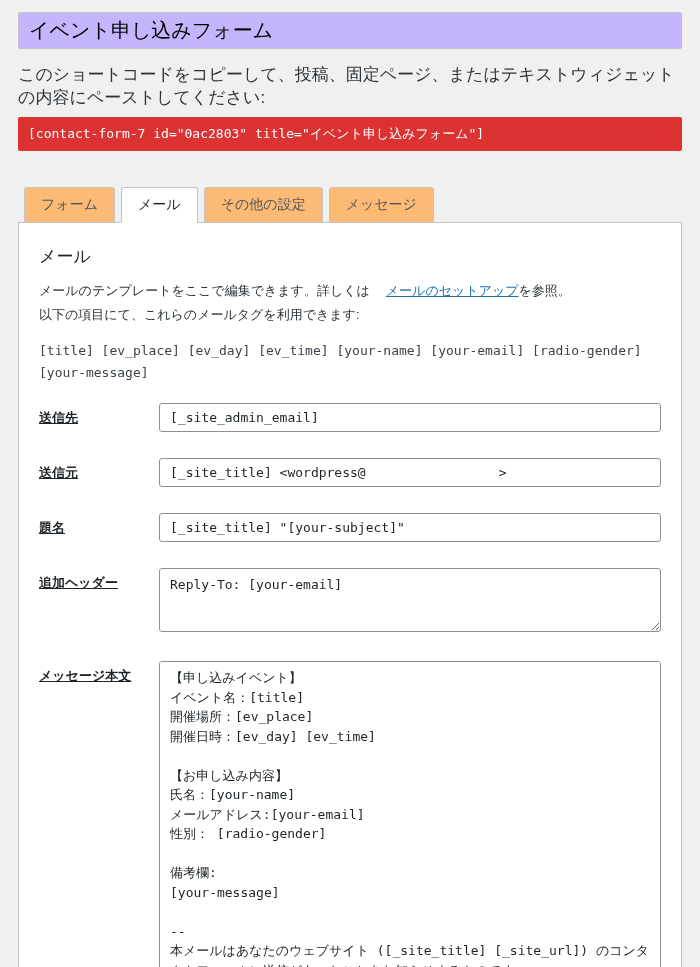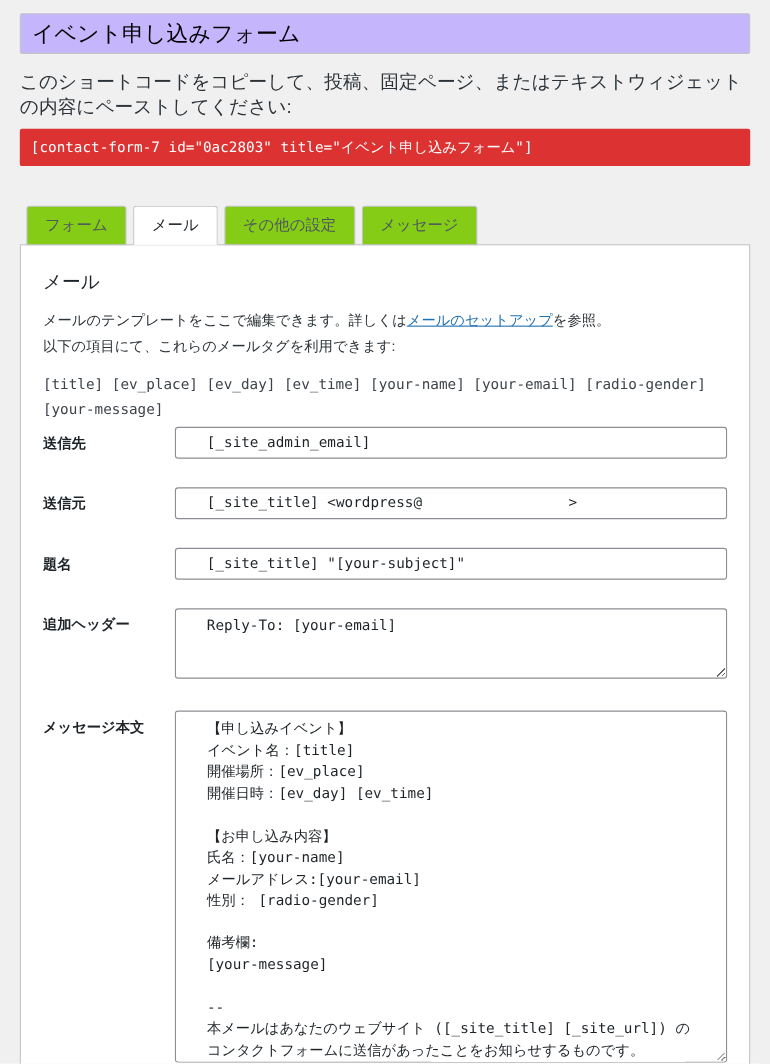--- a/index.html
+++ b/index.html
@@ -39,21 +39,21 @@
     }
     .tabs {
       display: flex;
       margin-top: 36px;
       gap: 6px;
       padding-left: 6px;
     }
     .tab {
       padding: 8px 16px;
       border: 1px solid #c3c4c7;
-      background: #84cc16;
+      background: #fdba74;
       font-size: 14px;
       cursor: pointer;
       border-radius: 3px 3px 0 0;
       color: #50575e;
     }
     .tab.active {
       background: #fff;
       border-bottom-color: #fff;
       color: #1d2327;
       font-weight: 500;
@@ -72,54 +72,56 @@
       margin-bottom: 14px;
     }
     .panel-desc {
       font-size: 13px;
       color: #2c3338;
       margin-bottom: 6px;
     }
     .panel-desc a {
       color: #2271b1;
       text-decoration: underline;
+      margin-left: 16px;
     }
     .mailtags-label {
       font-size: 13px;
       color: #2c3338;
       margin-bottom: 16px;
     }
     .mailtags {
       font-family: "Menlo", "Consolas", monospace;
       font-size: 13px;
       color: #3c434a;
       line-height: 1.7;
-      margin-bottom: 4px;
+      margin-bottom: 19px;
     }
     .field-row {
       display: flex;
       gap: 14px;
       margin-bottom: 26px;
     }
     .field-label {
       width: 106px;
       flex: 0 0 106px;
       font-size: 13px;
       font-weight: 600;
       color: #1d2327;
       padding-top: 6px;
+      text-decoration: underline;
     }
     .field-input {
       flex: 1;
     }
     .text-input {
       width: 100%;
       border: 1px solid #8c8f94;
       border-radius: 3px;
-      padding: 6px 28px;
+      padding: 6px 10px;
       font-family: "Menlo", "Consolas", monospace;
       font-size: 13px;
       color: #1d2327;
     }
     textarea.text-input {
       resize: both;
       line-height: 1.5;
     }
     .textarea-headers { height: 64px; }
     .textarea-body    { height: 320px; }

